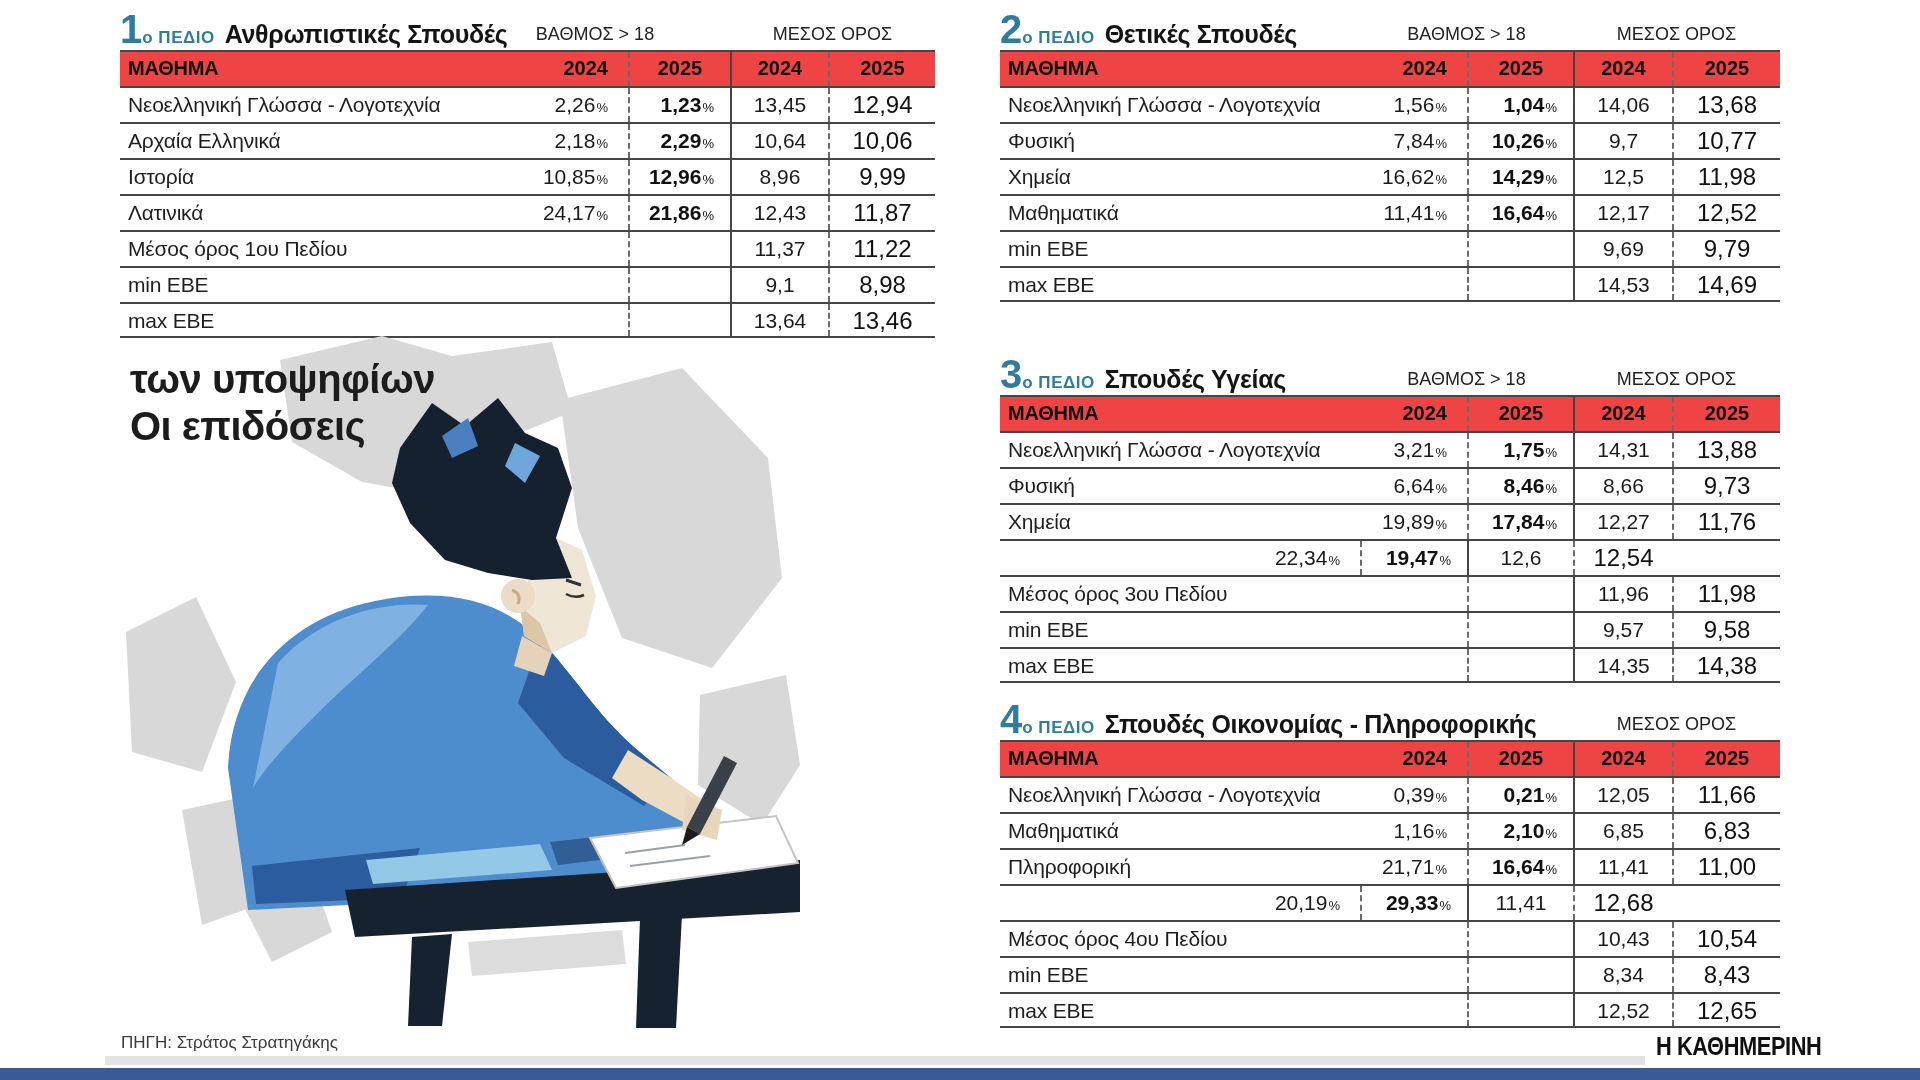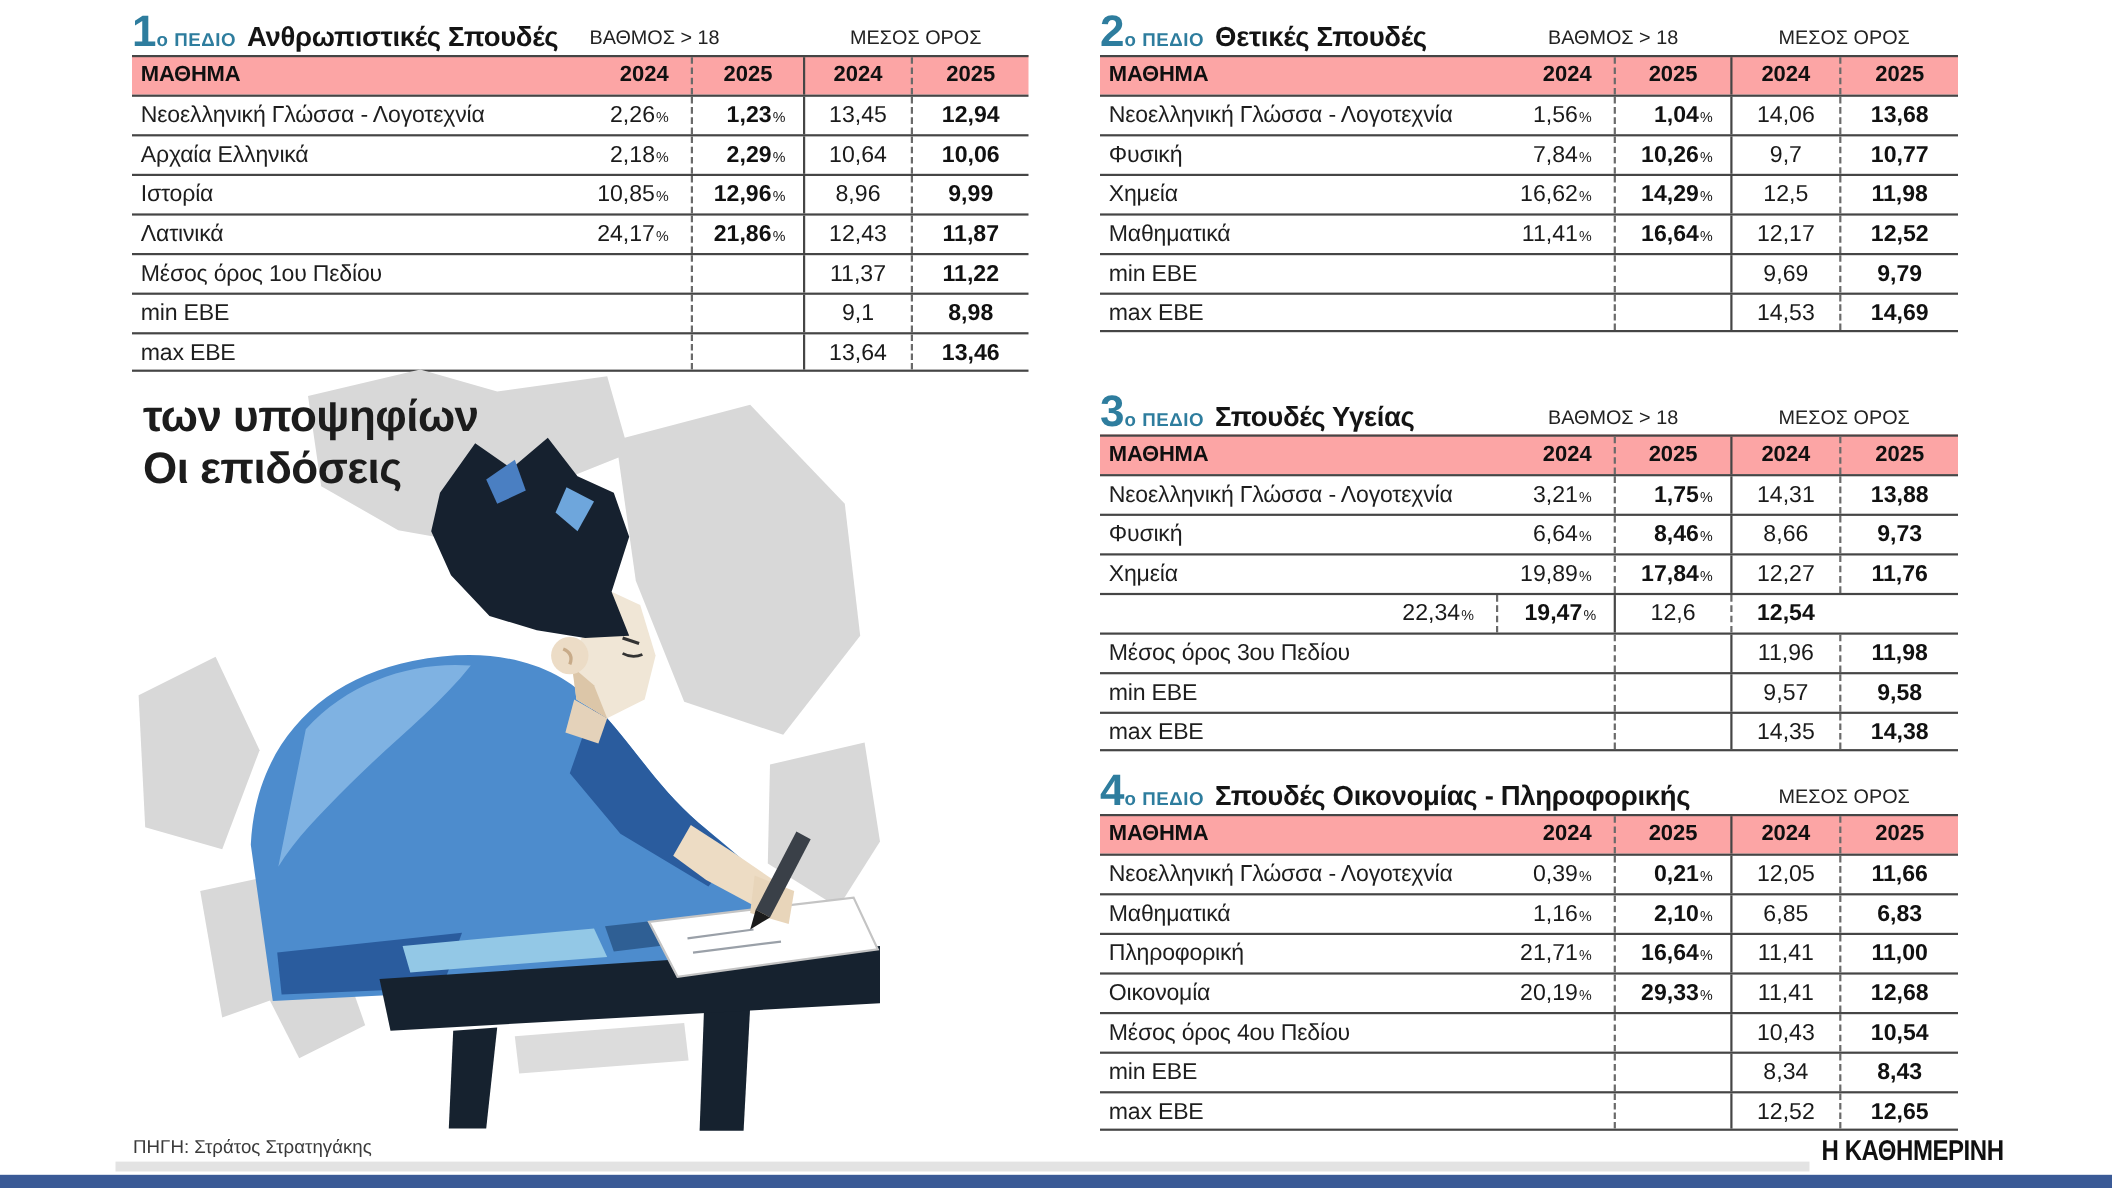--- a/index.html
+++ b/index.html
@@ -19,27 +19,27 @@
   .t-num    { font-size: 40px; font-weight: bold; color: #2e7d9e; line-height: 42px; }
   .t-suffix { font-size: 17px; font-weight: bold; color: #2e7d9e; margin-right: 10px; letter-spacing: .5px; }
   .t-name   { font-size: 25px; font-weight: bold; color: #141414; letter-spacing: -0.3px; }
   .grade-label, .avg-label { position: absolute; bottom: 7px; font-size: 18px; color: #222; text-align: center; line-height: 18px; }
   .grade-label { left: var(--subj); width: calc(var(--g24) + var(--g25)); }
   .avg-label   { left: calc(var(--subj) + var(--g24) + var(--g25)); width: calc(var(--a24) + var(--a25)); }
 
   .trow { display: grid; grid-template-columns: var(--subj) var(--g24) var(--g25) var(--a24) var(--a25);
           height: 36px; line-height: 33px; border-top: 2px solid #454545; }
   .tbody .trow:last-child { border-bottom: 2px solid #454545; }
-  .thead { background: #fca5a5; }
+  .thead { background: #ef4444; }
   .cell { overflow: hidden; white-space: nowrap; }
   .subj { padding-left: 8px; font-size: 21px; color: #1e1e1e; text-align: left; letter-spacing: -0.2px; }
   .g24  { text-align: right; padding-right: 20px; font-size: 21px; color: #1a1a1a; }
   .g25  { text-align: right; padding-right: 16px; font-size: 21px; font-weight: bold; color: #111; border-left: 2px dashed #6a6a6a; }
   .a24  { text-align: center; font-size: 21px; color: #1a1a1a; border-left: 2px solid #454545; }
-  .a25  { text-align: center; font-size: 21px; font-weight: bold; color: #111; border-left: 2px dashed #6a6a6a; }
+  .a25  { text-align: center; font-size: 24px; font-weight: normal; color: #111; border-left: 2px dashed #6a6a6a; }
   .th   { font-weight: bold; font-size: 20px; color: #101010; }
   .th.g25 { text-align: center; padding-right: 0; }
   .pct { font-size: 13px; font-weight: normal; margin-left: 1px; }
 
   .illustration { position: absolute; left: 120px; top: 330px; width: 680px; height: 710px; }
   .big-title { position: absolute; left: 130px; top: 356px; font-size: 40px; font-weight: bold;
                color: #1c1c1c; line-height: 47px; letter-spacing: -0.5px; }
   .source { position: absolute; left: 121px; top: 1033px; font-size: 17px; color: #3a3a3a; }
   .gray-strip { position: absolute; left: 105px; top: 1056px; width: 1540px; height: 9px; background: #e3e3e3; }
   .brand { position: absolute; left: 1656px; top: 1031px; font-size: 26px; font-weight: bold; color: #101010;
@@ -300,21 +300,20 @@
 
   <div class="trow">
     <span class="cell subj">Πληροφορική</span>
     <span class="cell g24"><span class="num">21,71</span><span class="pct">%</span></span>
     <span class="cell g25"><span class="num">16,64</span><span class="pct">%</span></span>
     <span class="cell a24">11,41</span>
     <span class="cell a25">11,00</span>
   </div>
 
   <div class="trow">
-    <span class="cell subj">Οικονομία</span>
     <span class="cell g24"><span class="num">20,19</span><span class="pct">%</span></span>
     <span class="cell g25"><span class="num">29,33</span><span class="pct">%</span></span>
     <span class="cell a24">11,41</span>
     <span class="cell a25">12,68</span>
   </div>
 
   <div class="trow">
     <span class="cell subj">Μέσος όρος 4ου Πεδίου</span>
     <span class="cell g24"></span>
     <span class="cell g25"></span>

